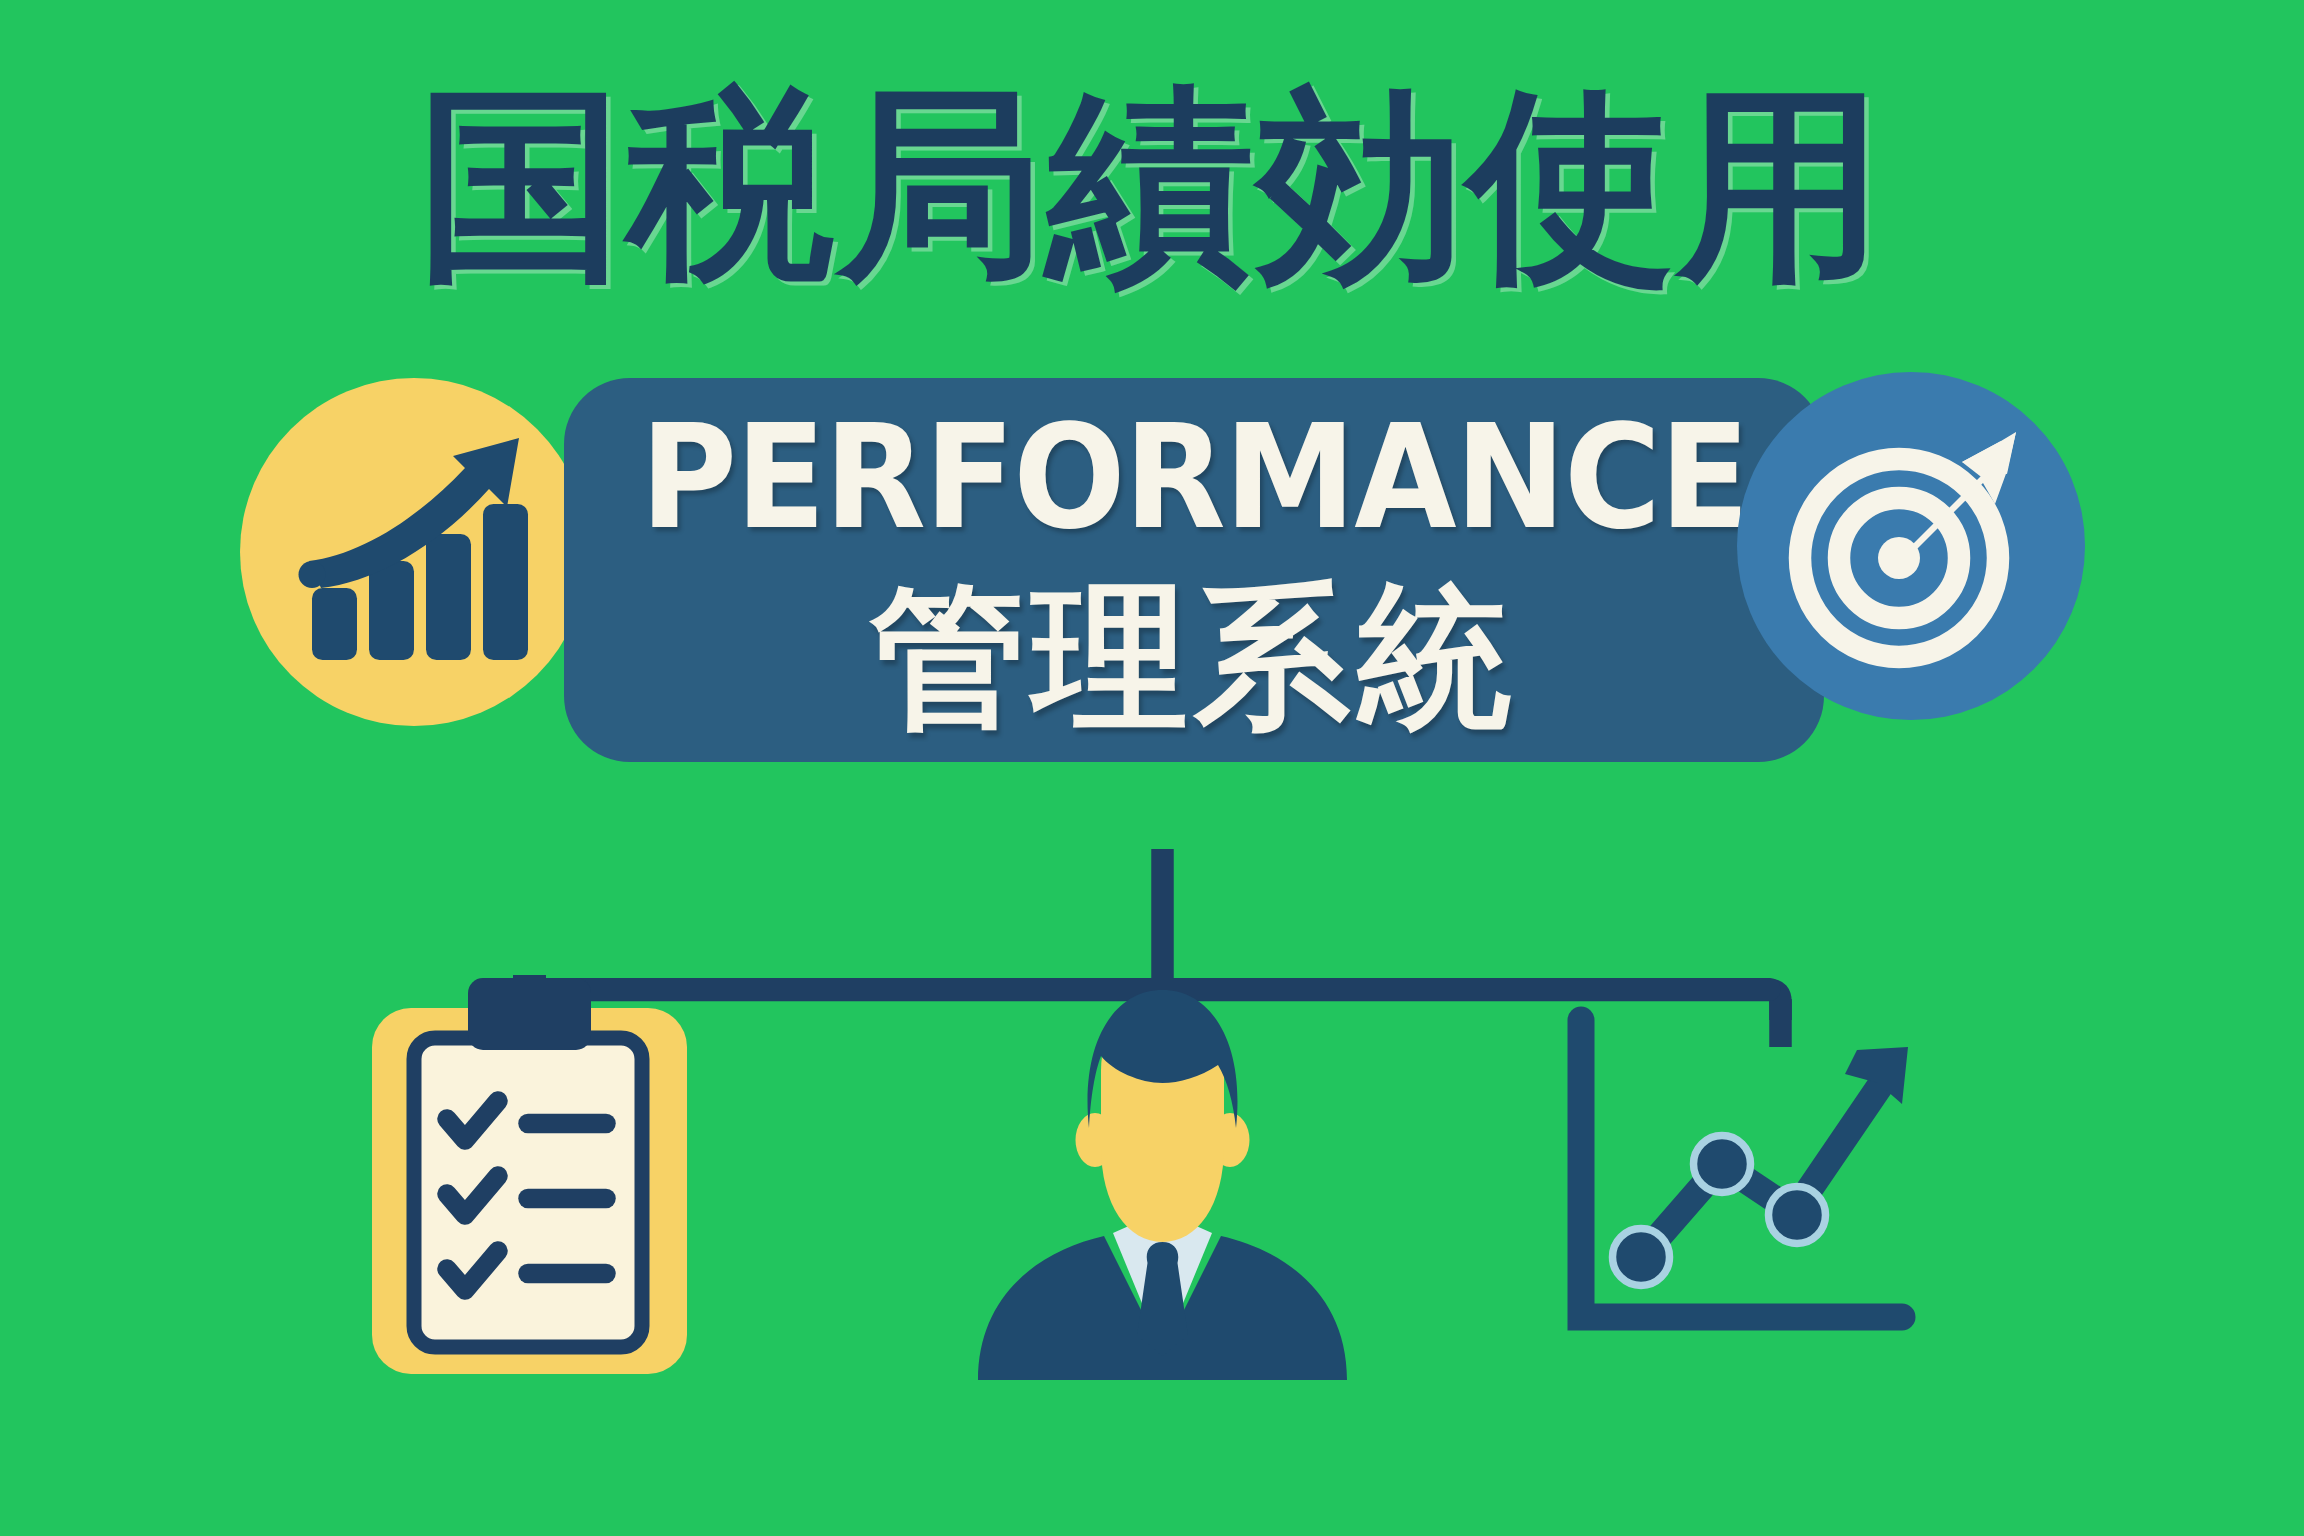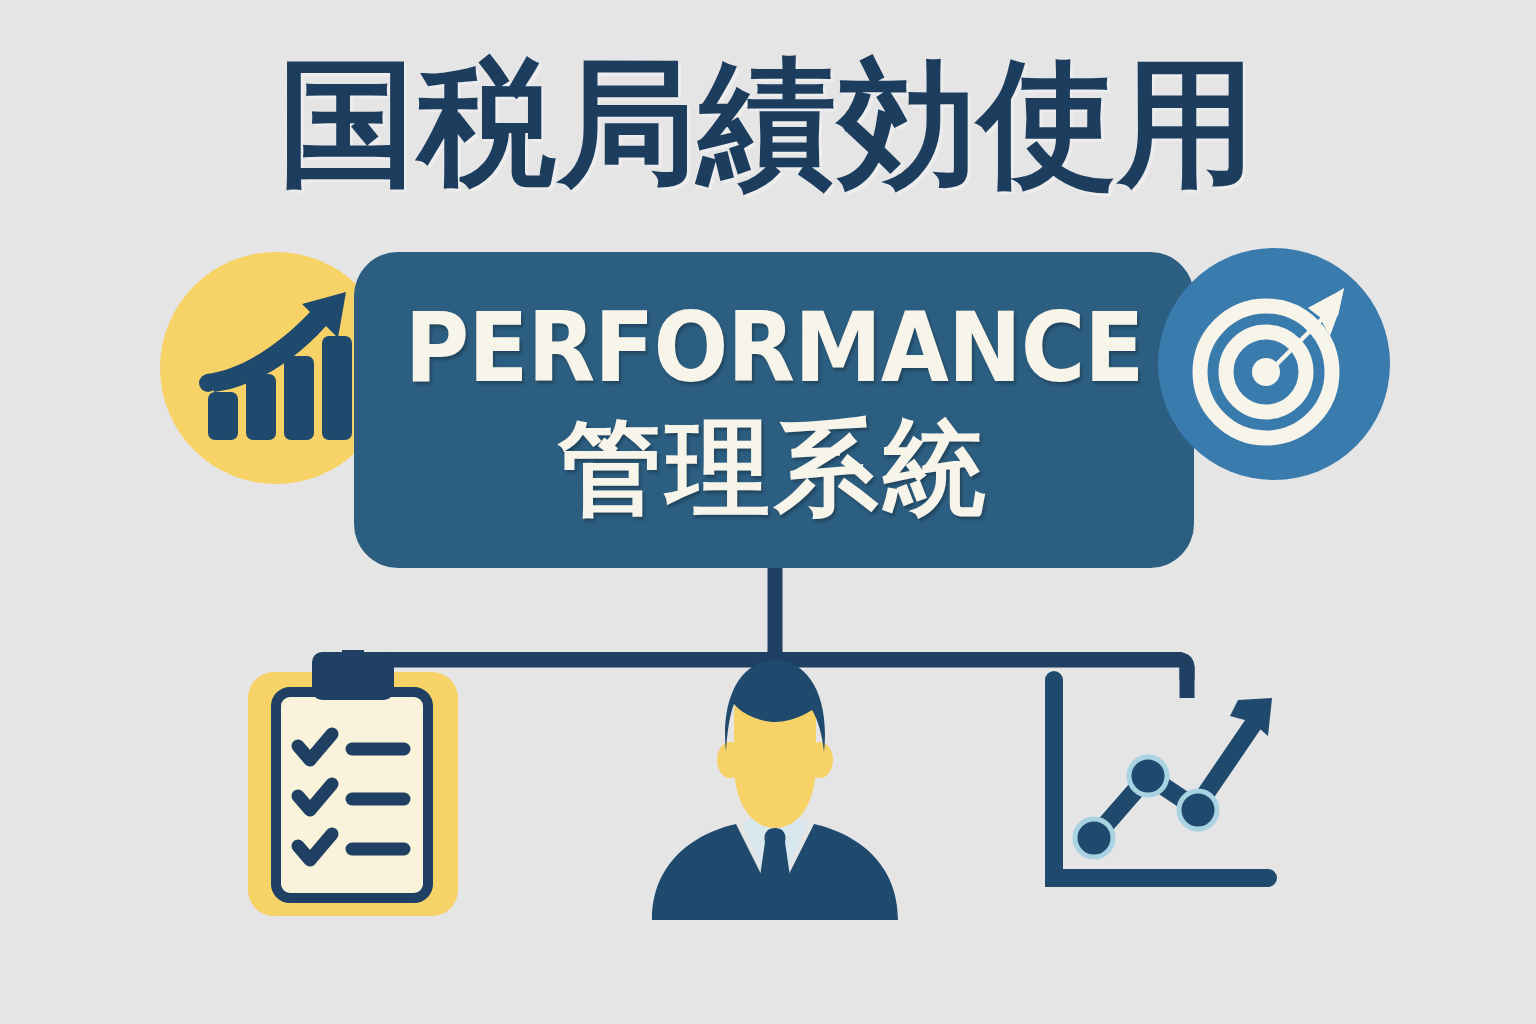--- a/index.html
+++ b/index.html
@@ -2,38 +2,38 @@
 <html><head>
 <meta charset="utf-8">
 <style>
   html,body{margin:0;padding:0;}
   body{
     width:1536px;height:1024px;overflow:hidden;
     font-family:"Liberation Sans","DejaVu Sans",sans-serif;
   }
   #poster{
     position:relative;width:1536px;height:1024px;
-    background:#e5e5e5;overflow:hidden;
+    background:#22c55e;overflow:hidden;
   }
   
   .heading{
     position:absolute;left:0;top:52px;width:1536px;
     text-align:center;
     font-family:"DejaVu Sans","Liberation Sans",sans-serif;
     font-weight:700;
     font-size:138px;
     line-height:1.05;
     letter-spacing:2px;
     color:#1C3D5E;
     text-shadow:3px 3px 0 rgba(255,255,255,.32);
     white-space:nowrap;
   }
   
   .banner{
-    position:absolute;left:354px;top:252px;width:840px;height:316px;
+    position:absolute;left:376px;top:252px;width:840px;height:256px;
     background:#2C5E81;border-radius:44px;
     z-index:3;
     display:flex;flex-direction:column;align-items:center;justify-content:center;
   }
   .banner-en{
     font-family:"DejaVu Sans Condensed","Liberation Sans Narrow","Liberation Sans",sans-serif;
     font-weight:700;
     font-size:96px;
     letter-spacing:-1px;
     color:#F7F4E9;

